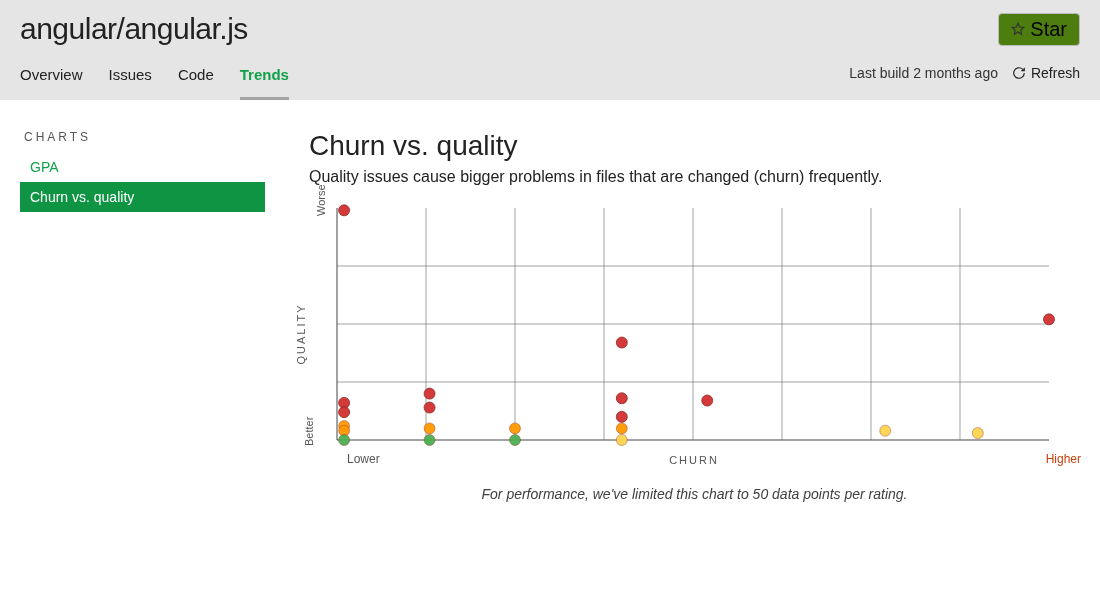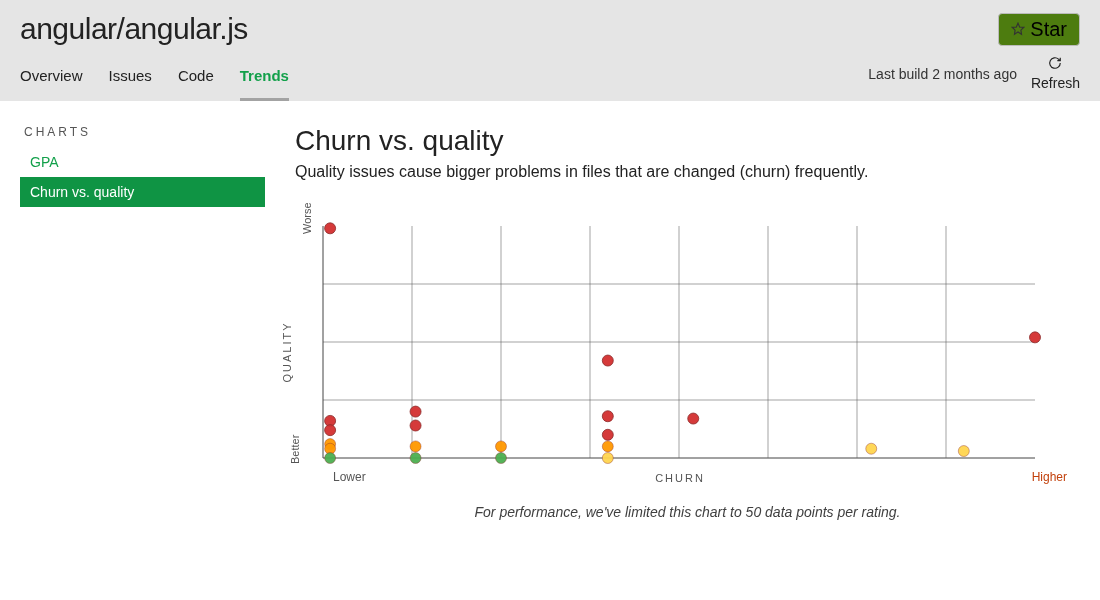--- a/index.html
+++ b/index.html
@@ -68,26 +68,25 @@
     font-size: 14px;
     color: #333;
     padding-bottom: 10px;
   }
   .refresh {
     display: inline-flex;
     align-items: center;
     gap: 5px;
     cursor: pointer;
     color: #222;
-    flex-direction: column;
   }
   .body {
     display: flex;
-    padding: 24px 20px 10px 20px;
-    gap: 30px;
+    padding: 30px 20px 10px 20px;
+    gap: 44px;
   }
   .sidebar {
     width: 245px;
     flex: 0 0 245px;
   }
   .sidebar-header {
     font-size: 12px;
     letter-spacing: 3px;
     color: #555;
     padding: 0 4px 8px 4px;
@@ -109,21 +108,21 @@
   }
   .chart-title {
     font-size: 28px;
     font-weight: 400;
     margin-bottom: 6px;
     color: #222;
   }
   .chart-desc {
     font-size: 16px;
     color: #222;
-    margin-bottom: 41px;
+    margin-bottom: 18px;
   }
   .chart-wrap {
     position: relative;
     width: 770px;
     height: 260px;
   }
   .chart-svg {
     width: 770px;
     height: 260px;
     display: block;

